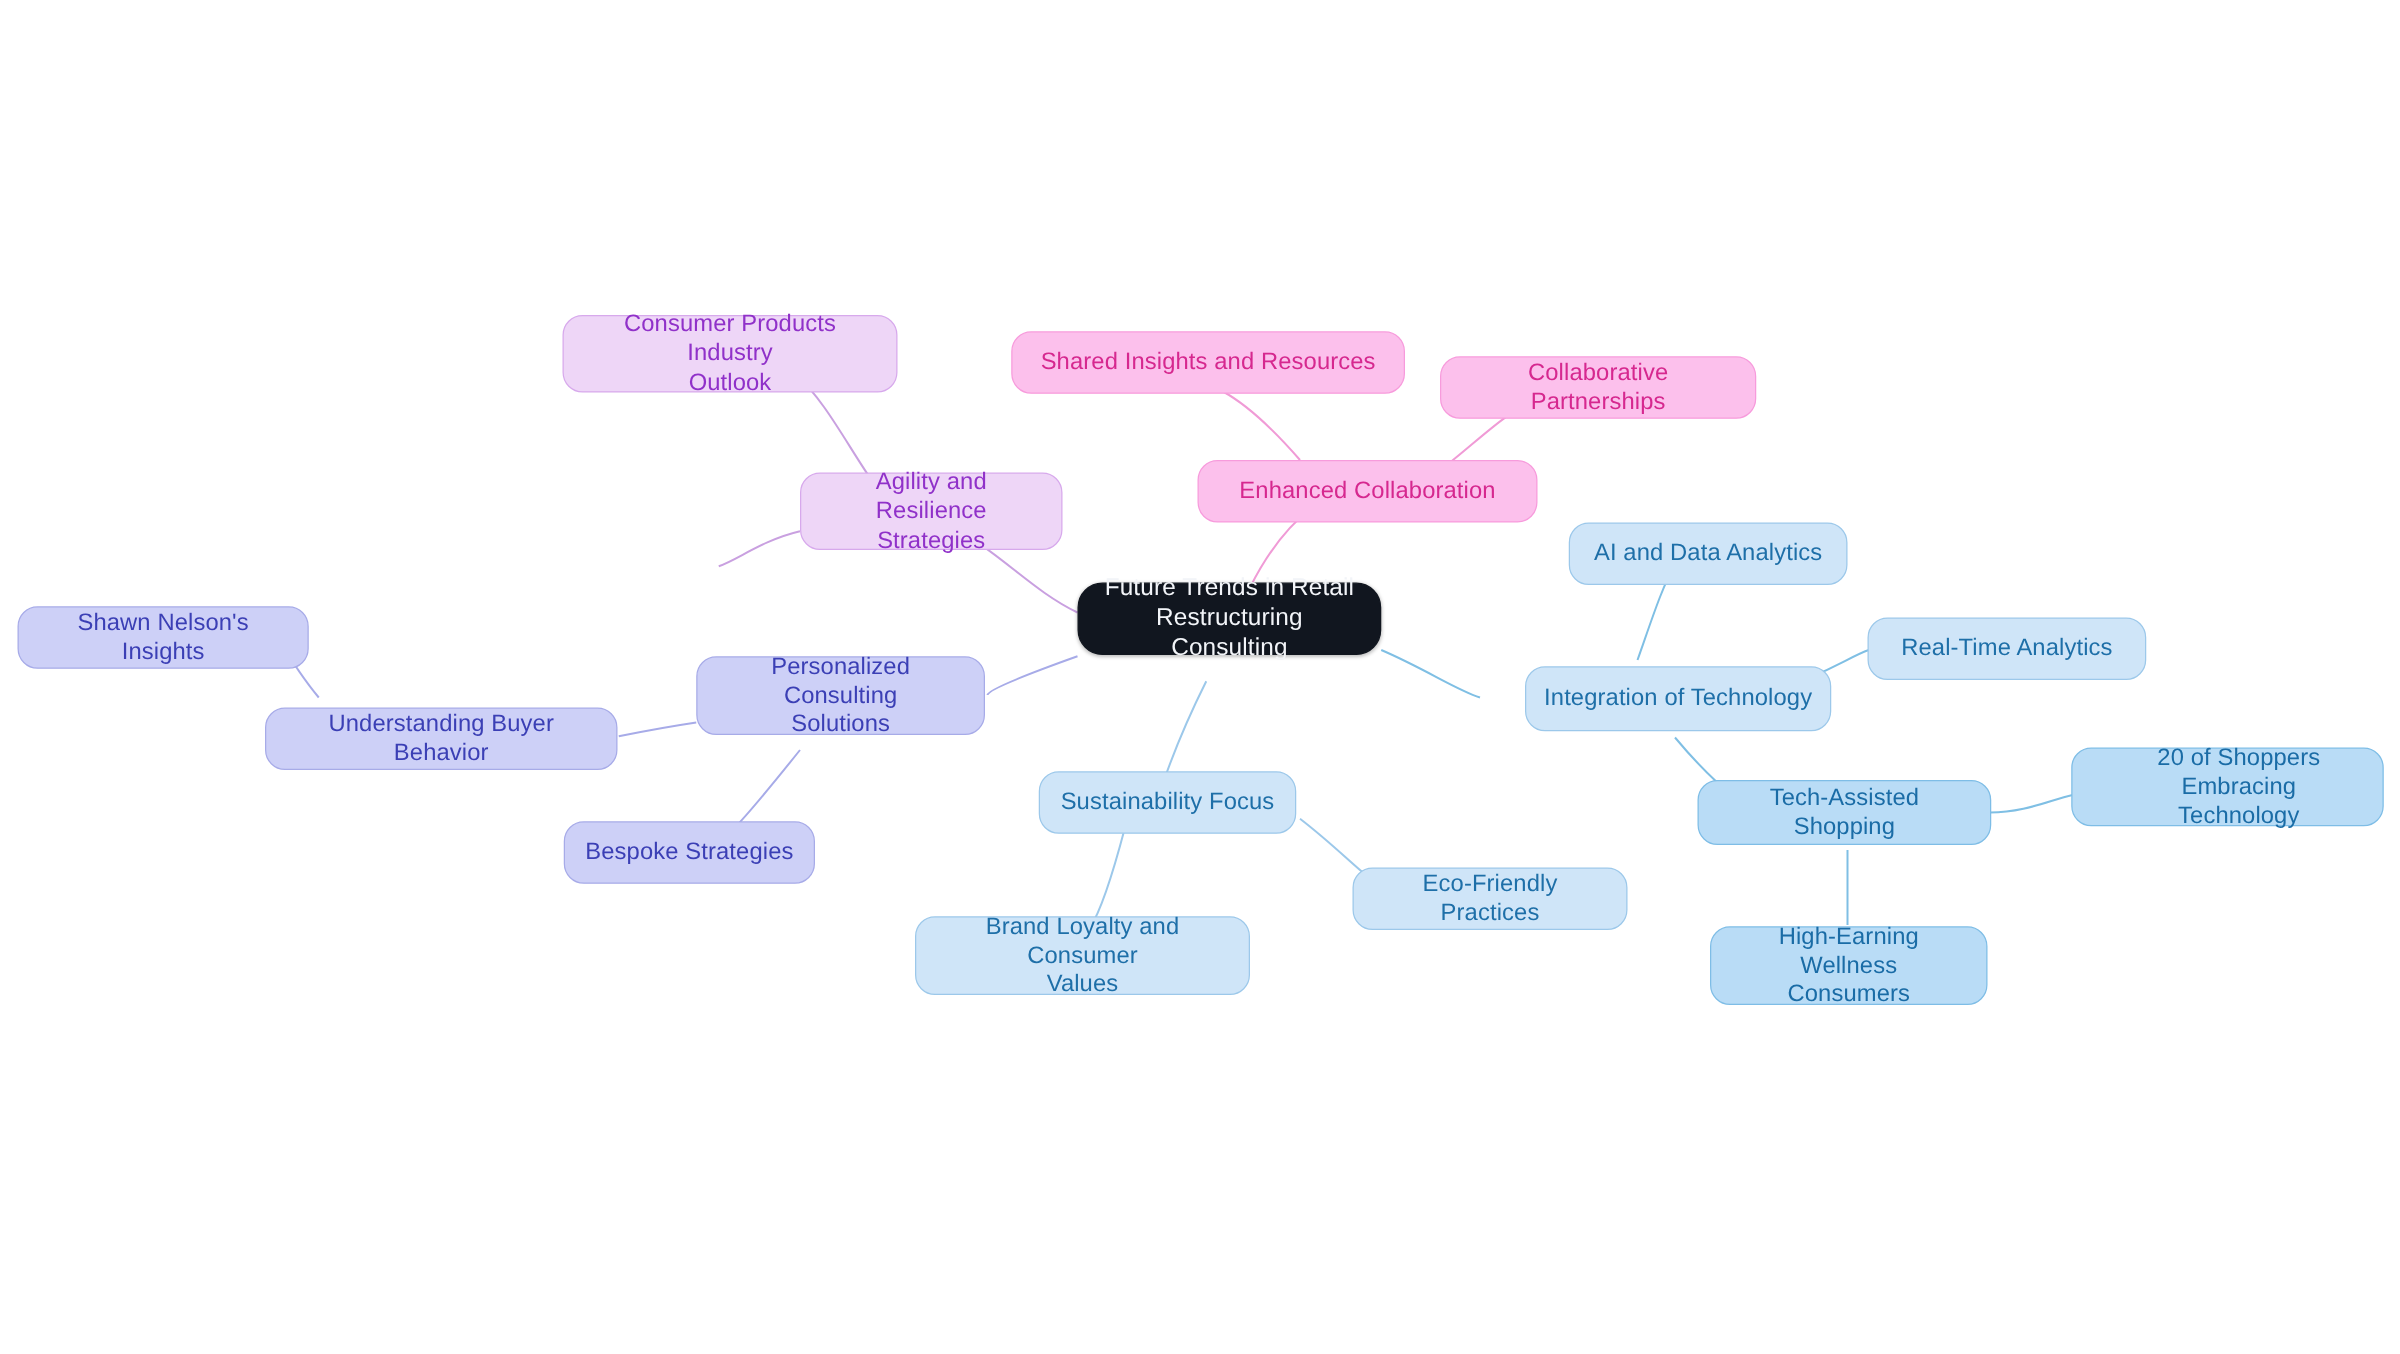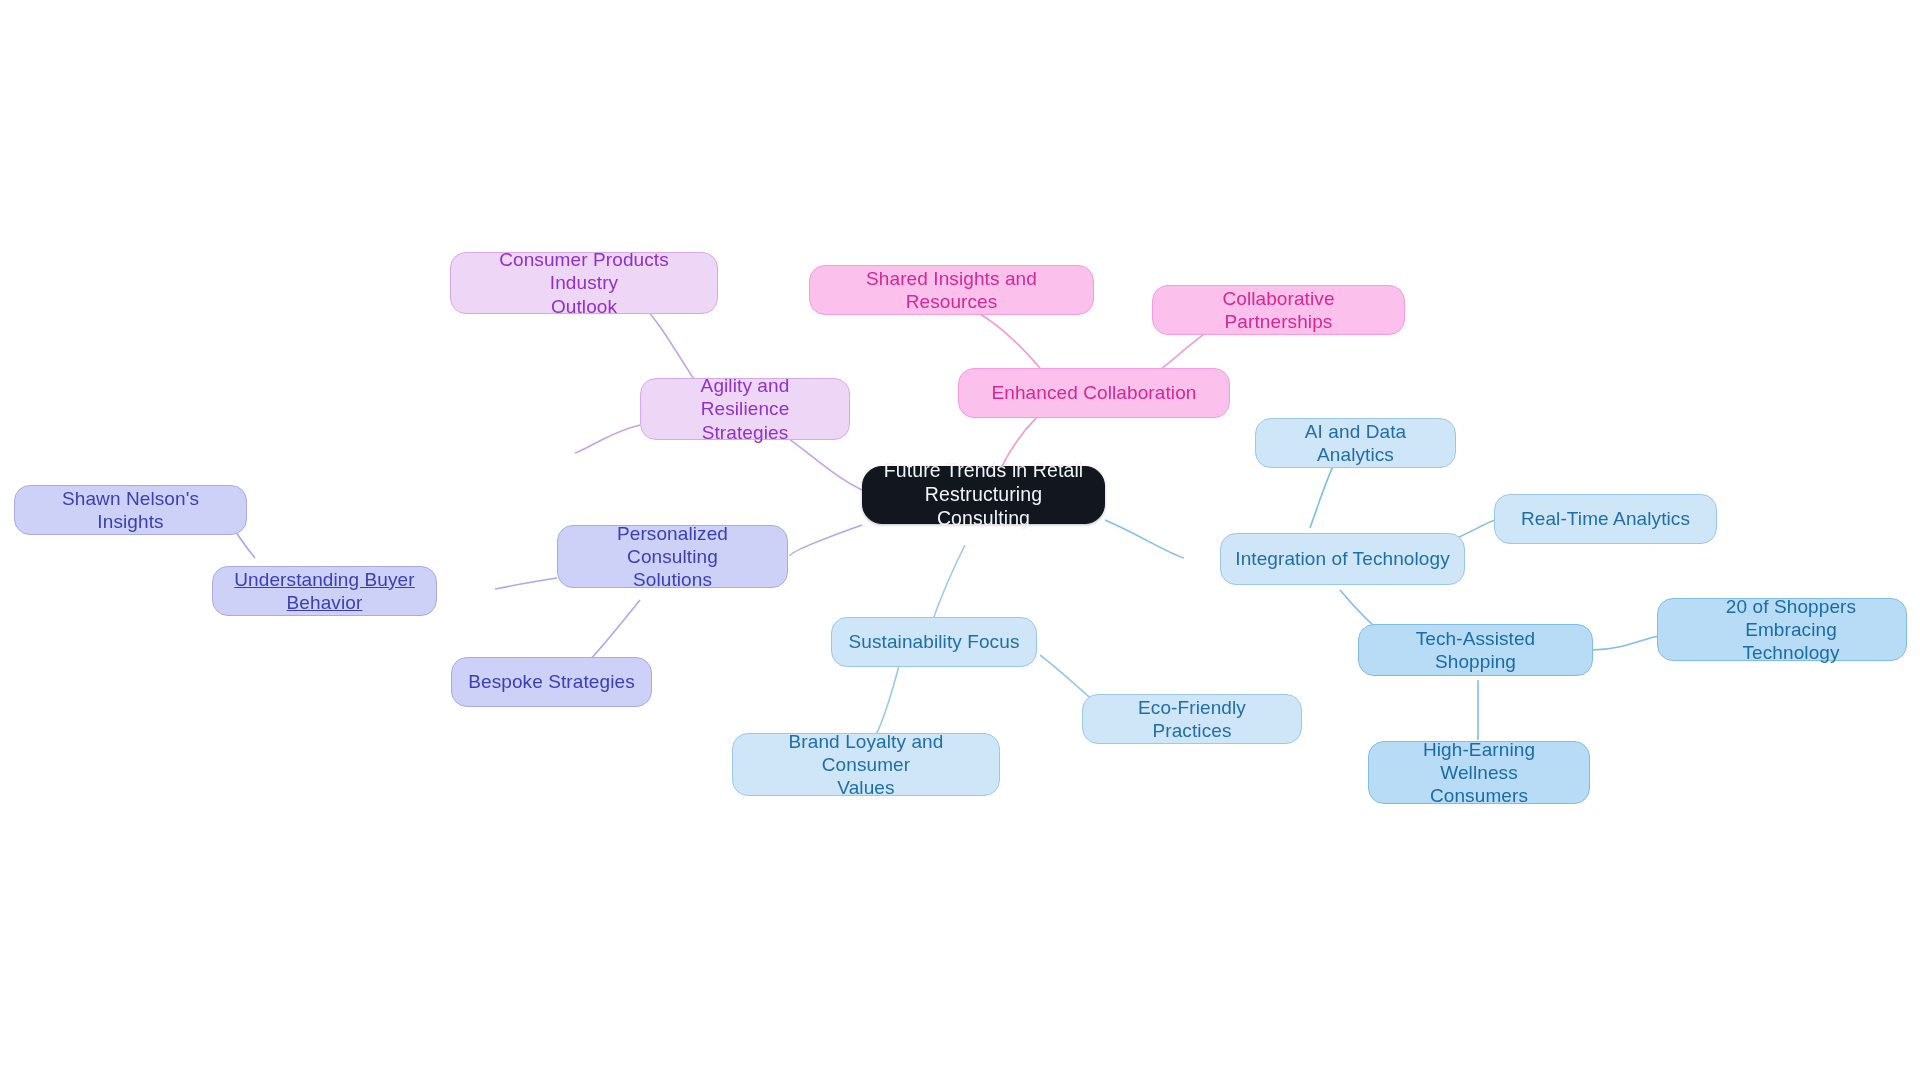--- a/index.html
+++ b/index.html
@@ -140,33 +140,33 @@
   <div class="node n-purple" style="left:450px; top:252px; width:268px; height:62px;">
     <span class="node-label">Consumer Products Industry
 Outlook</span>
   </div>
 
 
   <div class="node n-pink" style="left:958px; top:368px; width:272px; height:50px;">
     <span class="node-label">Enhanced Collaboration</span>
   </div>
 
-  <div class="node n-pink" style="left:809px; top:265px; width:285px; height:50px;">
+  <div class="node n-pink" style="left:809px; top:265px; width:315px; height:50px;">
     <span class="node-label">Shared Insights and Resources</span>
   </div>
 
   <div class="node n-pink" style="left:1152px; top:285px; width:253px; height:50px;justify-content:center;">
     <span class="node-label">Collaborative Partnerships</span>
   </div>
 
   <div class="node n-blue-light" style="left:1180px; top:533px; width:245px; height:52px;margin-left:40px;">
     <span class="node-label">Integration of Technology</span>
   </div>
 
-  <div class="node n-blue-light" style="left:1255px; top:418px; width:201px; height:50px;">
+  <div class="node n-blue-light" style="left:1255px; top:418px; width:223px; height:50px;">
     <span class="node-label">AI and Data Analytics</span>
   </div>
 
   <div class="node n-blue-light" style="left:1494px; top:494px; width:223px; height:50px;">
     <span class="node-label">Real-Time Analytics</span>
   </div>
 
   <div class="node n-blue-mid" style="left:1358px; top:624px; width:235px; height:52px;">
     <span class="node-label">Tech-Assisted Shopping</span>
   </div>
@@ -196,21 +196,21 @@
 
   <div class="node n-periwinkle" style="left:557px; top:525px; width:231px; height:63px;">
     <span class="node-label">Personalized Consulting
 Solutions</span>
   </div>
 
   <div class="node n-periwinkle" style="left:14px; top:485px; width:233px; height:50px;">
     <span class="node-label">Shawn Nelson's Insights</span>
   </div>
 
-  <div class="node n-periwinkle" style="left:212px; top:566px; width:225px; height:50px;text-decoration:underline;">
+  <div class="node n-periwinkle" style="left:212px; top:566px; width:282px; height:50px;">
     <span class="node-label">Understanding Buyer Behavior</span>
   </div>
 
   <div class="node n-periwinkle" style="left:451px; top:657px; width:201px; height:50px;">
     <span class="node-label">Bespoke Strategies</span>
   </div>
 
 </div>
 
 </body></html>

